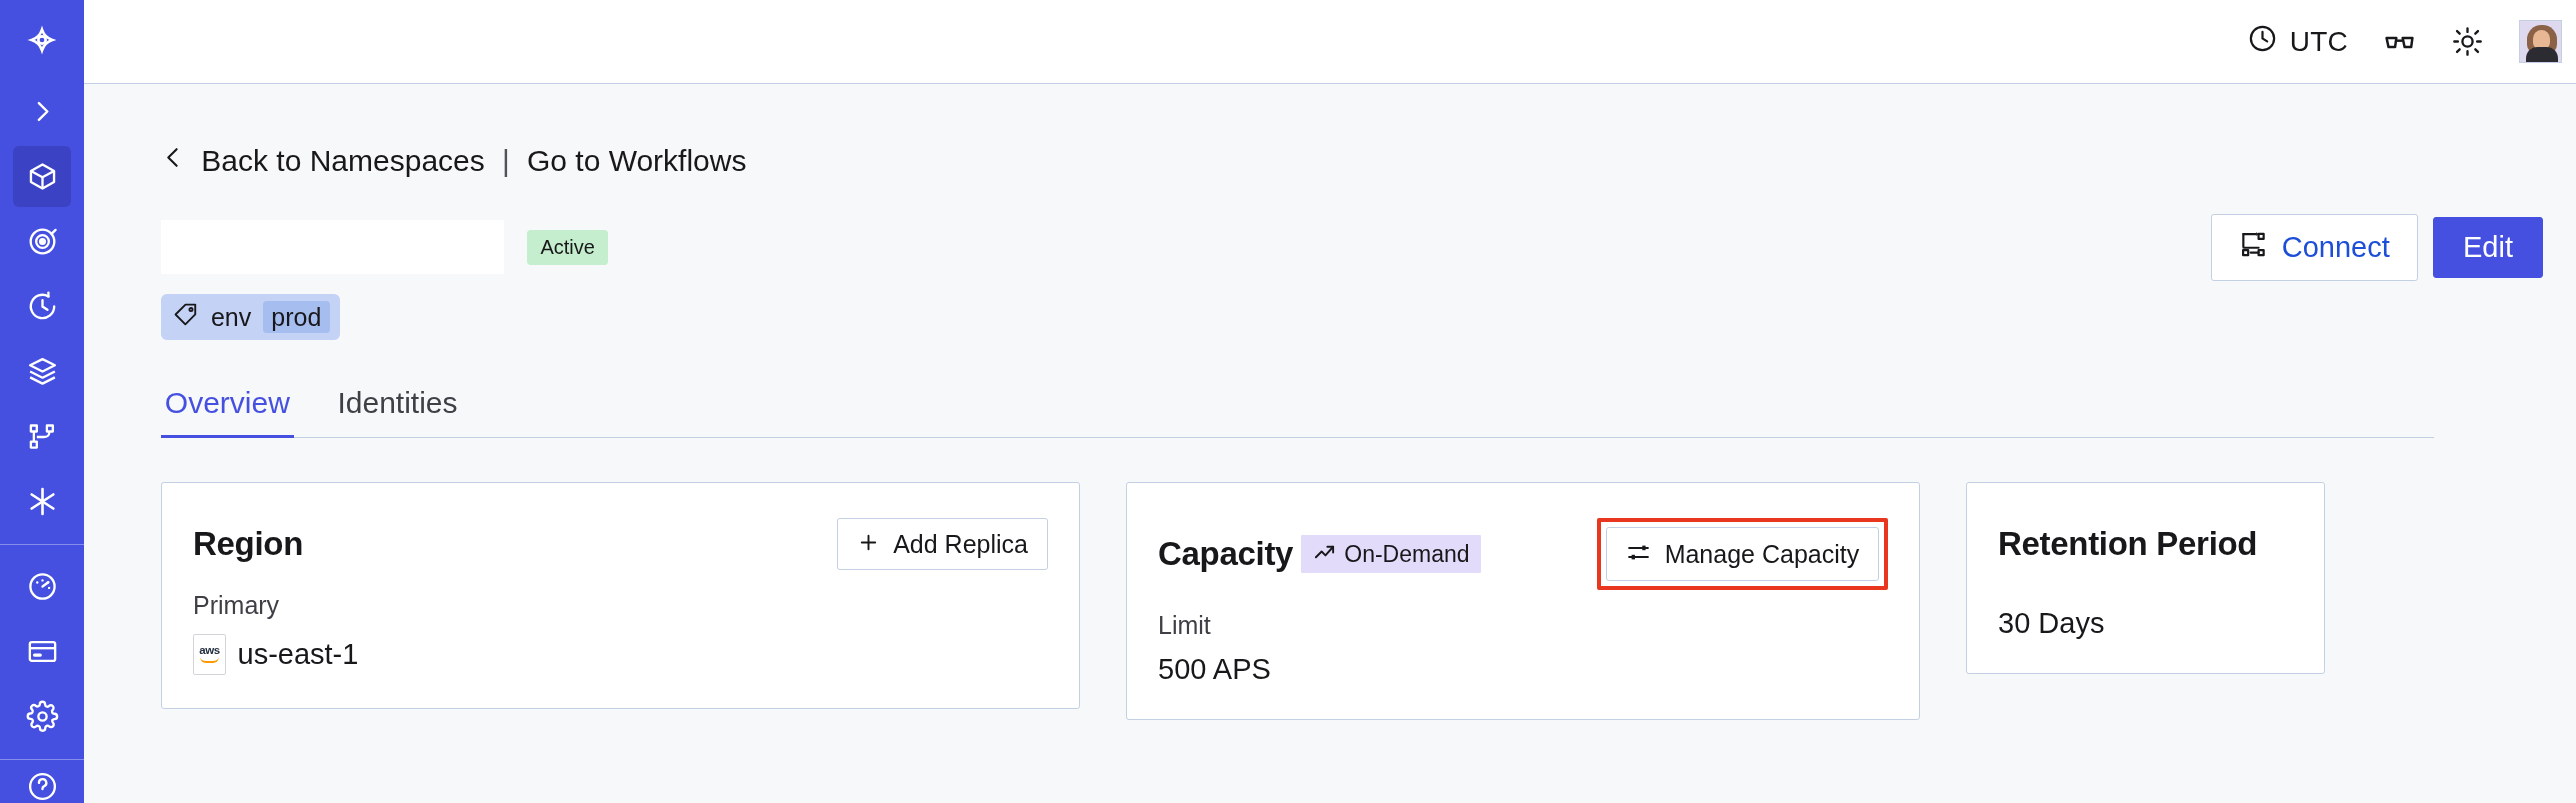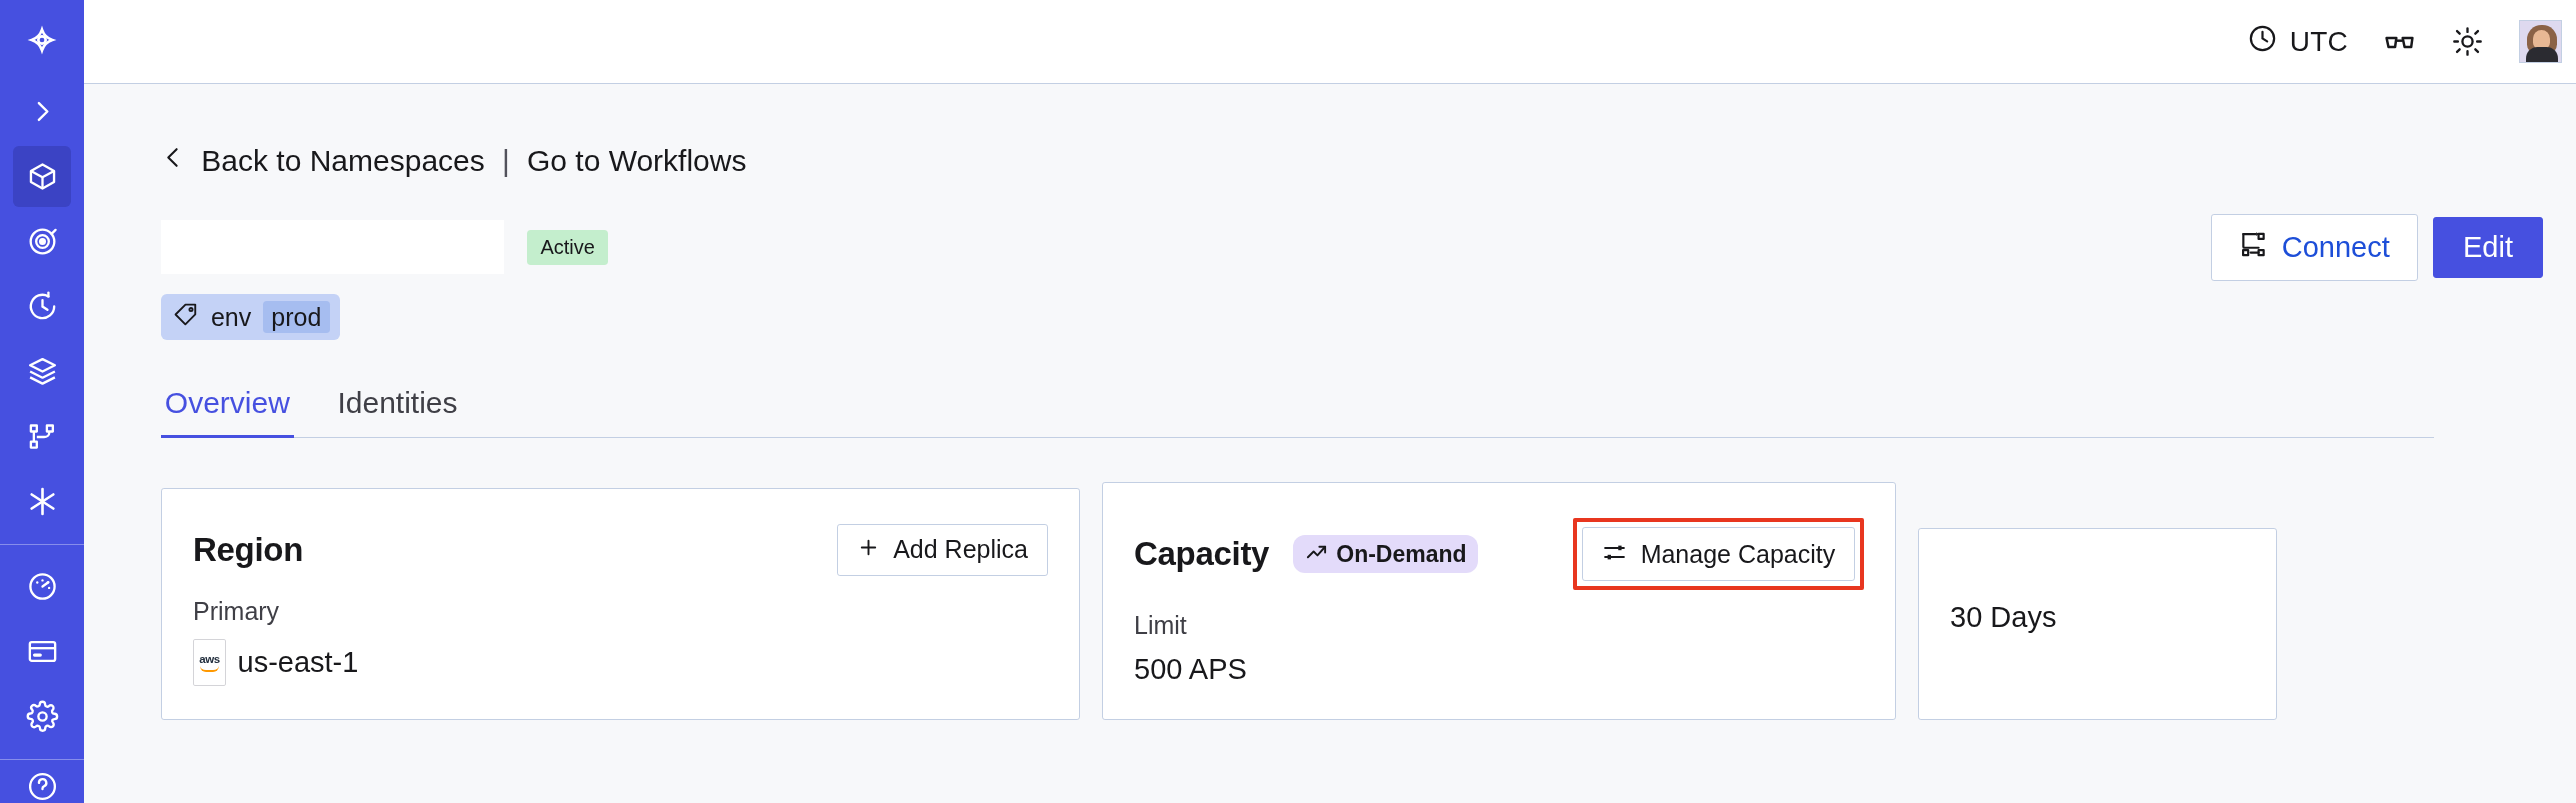--- a/index.html
+++ b/index.html
@@ -180,45 +180,44 @@
     padding: 5.8px 3.8px 15.3px 3.8px;
     cursor: pointer;
     border-bottom: 3.8px solid transparent;
     margin-bottom: -1px;
   }
   .tab.active { color: #4650e0; border-bottom-color: #4650e0; }
 
   .cards {
     margin-top: 44px;
     display: flex;
-    gap: 22px;
-    align-items: flex-end;
+    gap: 46px;
+    align-items: flex-start;
   }
   .card {
     background: #ffffff;
     border: 1px solid #c3cfe3;
     border-radius: 2.9px;
     padding: 35px 31px 33px 31px;
     min-height: 192px;
   }
   .card-region   { width: 919px; }
   .card-capacity { width: 794px; }
   .card-retention{ width: 359px; }
   .card-head { display: flex; align-items: center; min-height: 52px; }
   .card-title { font-size: 33px; font-weight: 700; color: #18181b; letter-spacing: -0.3px; }
   .badge-ondemand {
-    margin-left: 24px;
+    margin-left: 8px;
     background: #e3dbfa;
     color: #18181b;
     font-size: 23px;
     padding: 5.8px 11.5px;
-    border-radius: 12px;
+    border-radius: 1px;
     display: inline-flex; align-items: center; gap: 8.6px;
     line-height: 1;
-    font-weight: bold;
   }
   .card-head .head-action { margin-left: auto; }
   .btn-sm {
     display: inline-flex; align-items: center; gap: 13.4px;
     background: #ffffff;
     border: 1px solid #c3cfe3;
     color: #18181b;
     font-size: 25px;
     padding: 11.5px 19px;
     border-radius: 2.9px;
@@ -230,21 +229,21 @@
     padding: 4.8px;
     border-radius: 1.9px;
     display: inline-block;
   }
   .card-label { font-size: 25px; color: #3f3f46; margin-top: 21px; }
   .card-value {
     font-size: 29px; color: #18181b; margin-top: 13.4px;
     display: flex; align-items: center; gap: 11.5px;
   }
   .aws-badge {
-    width: 33px; height: 47px;
+    width: 33px; height: 41px;
     border: 1px solid #d4d4d8;
     background: #ffffff;
     display: flex; flex-direction: column;
     align-items: center; justify-content: center;
     border-radius: 1.9px;
     flex: 0 0 33px;
   }
   .aws-badge .aws-txt {
     font-size: 11.5px; font-weight: 700; color: #232f3e;
     letter-spacing: -0.4px; line-height: 1;
@@ -511,20 +510,23 @@
                   <span>Manage Capacity</span>
                 </button>
               </span>
             </span>
           </div>
           <div class="card-label">Limit</div>
           <div class="card-value">500 APS</div>
         </section>
 
         <section class="card card-retention">
+          <div class="card-head">
+            <span class="card-title">Retention Period</span>
+          </div>
           <div class="card-value" style="margin-top:37px;">30 Days</div>
         </section>
 
       </div>
     </div>
   </div>
 </div>
 
 
 </body></html>

